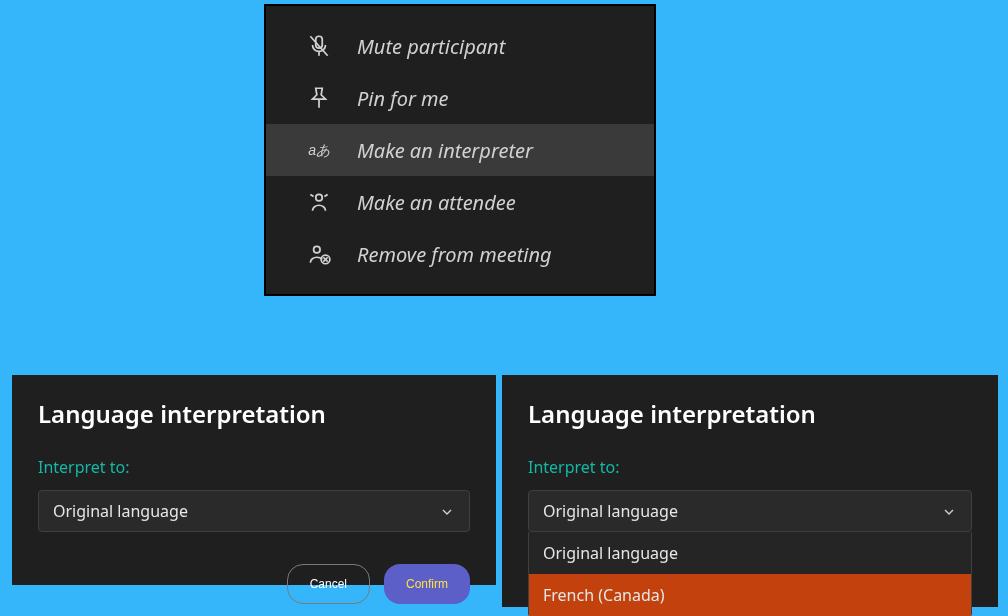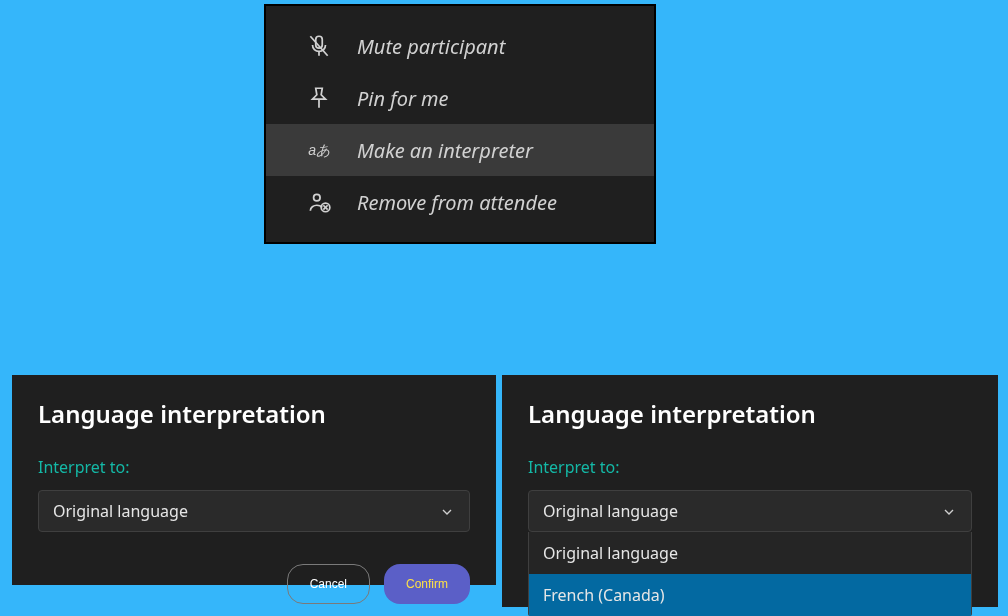--- a/index.html
+++ b/index.html
@@ -125,21 +125,21 @@
     border-top: none;
     border-radius: 0 0 4px 4px;
   }
   .dd-option {
     padding: 10px 14px;
     color: #e6e6e6;
     font-size: 16px;
     cursor: pointer;
   }
   .dd-option.sel {
-    background: #0369a1;
+    background: #c2410c;
   }
 </style>
 </head>
 <body>
 
 <div class="context-menu">
 
   <div class="cm-item">
     <span class="cm-icon">
       <svg viewBox="0 0 24 24">
@@ -165,32 +165,42 @@
 
   <div class="cm-item highlight">
     <span class="cm-icon">
       <svg viewBox="0 0 24 24">
           <text x="2" y="17" font-size="13" fill="currentColor" stroke="none" font-family="sans-serif">aあ</text>
         </svg>
     </span>
     <span>Make an interpreter</span>
   </div>
 
+  <div class="cm-item">
+    <span class="cm-icon">
+      <svg viewBox="0 0 24 24">
+          <circle cx="12" cy="8" r="3"></circle>
+          <path d="M6 20c0-3 3-5 6-5s6 2 6 5"></path>
+          <path d="M4 5l3 2M20 5l-3 2"></path>
+        </svg>
+    </span>
+    <span>Make an attendee</span>
+  </div>
 
   <div class="cm-item">
     <span class="cm-icon">
       <svg viewBox="0 0 24 24">
           <circle cx="10" cy="8" r="3"></circle>
           <path d="M4 20c0-3 3-5 6-5s4 1 5 2"></path>
           <circle cx="18" cy="17" r="4"></circle>
           <line x1="16" y1="15" x2="20" y2="19"></line>
           <line x1="20" y1="15" x2="16" y2="19"></line>
         </svg>
     </span>
-    <span>Remove from attendee</span>
+    <span>Remove from meeting</span>
   </div>
 
 </div>
 
 <div class="dialog dlg-left">
   <div class="dlg-title">Language interpretation</div>
   <div class="dlg-label">Interpret to:</div>
   <div class="select">
     <span>Original language</span>
     <span class="chev">

